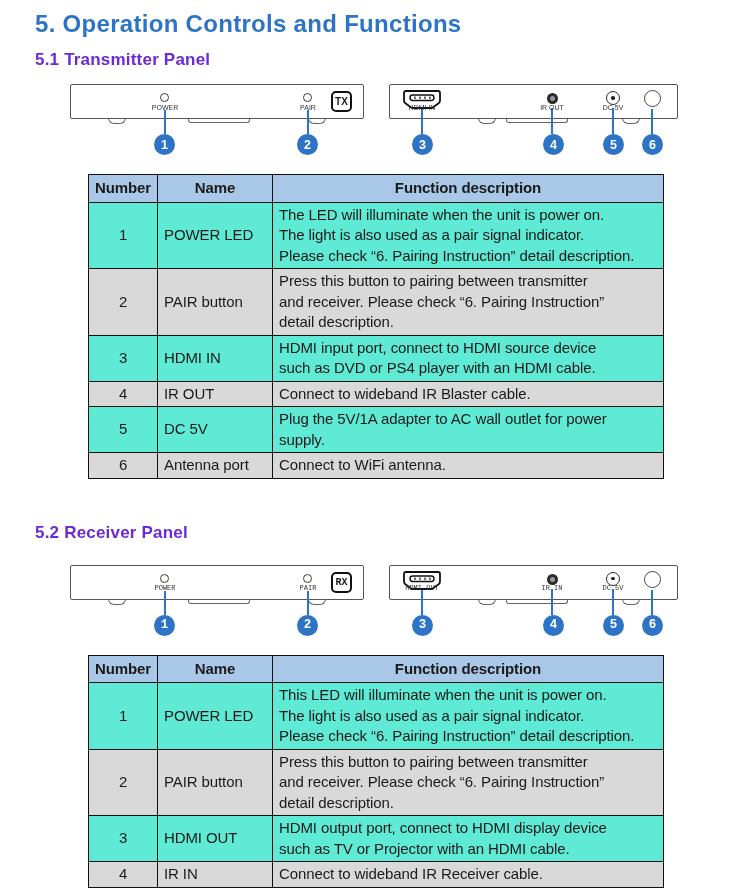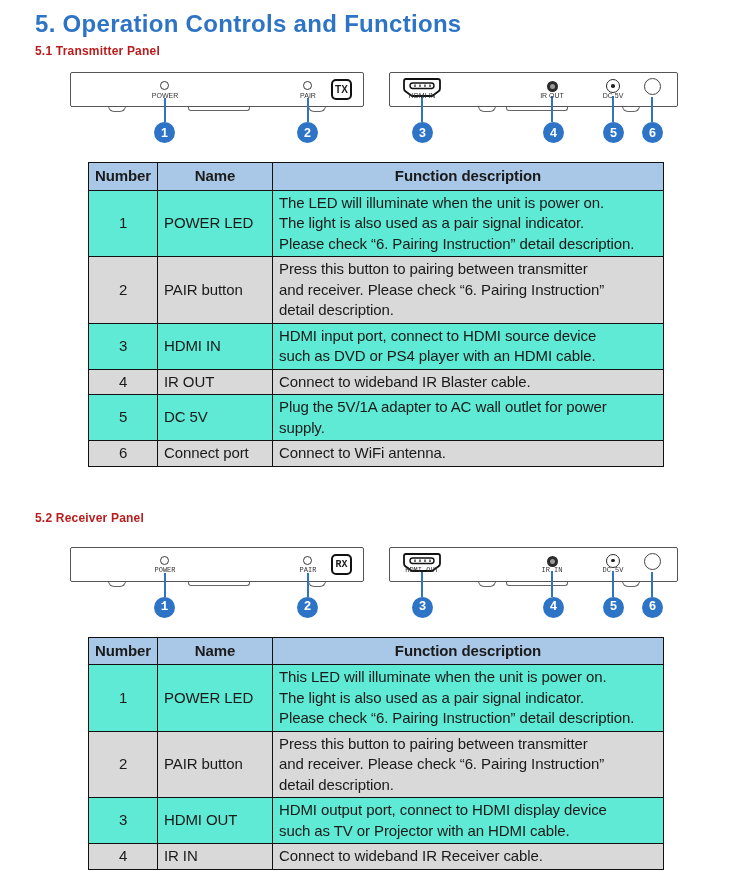--- a/index.html
+++ b/index.html
@@ -1,19 +1,19 @@
 <!DOCTYPE html>
 <html><head>
 <meta charset="utf-8">
 <style>
   html,body{margin:0;padding:0;background:#fff;}
   .page{position:relative;width:746px;height:888px;background:#fff;overflow:hidden;
         font-family:"Liberation Sans",sans-serif;color:#1a1a1a;}
   h1.doc-title{margin:10px 0 0 35px;font-size:24px;font-weight:bold;color:#2e74c6;letter-spacing:.3px;}
-  h2.sec-h{margin:6px 0 0 35px;font-size:12px;font-weight:bold;color:#b91c1c;letter-spacing:.2px;}
+  h2.sec-h{margin:12px 0 0 35px;font-size:17px;font-weight:bold;color:#6d28d9;letter-spacing:.2px;}
   .sec2 h2.sec-h{margin-top:44px;}
   
   .diagram{position:relative;height:84px;margin-top:12px;}
   .sec2 .diagram{margin-top:20px;font-family:Liberation Mono, monospace;}
   .box{position:absolute;top:2px;height:35px;background:#fff;border:1.5px solid #555;border-radius:2px;box-sizing:border-box;z-index:1;}
   .box.front{left:70px;width:294px;}
   .box.rear{left:389px;width:289px;}
   .foot{position:absolute;top:36px;width:16px;height:5px;background:#fff;border:1.2px solid #666;border-top:none;border-radius:0 0 8px 8px;z-index:0;}
   .handle{position:absolute;top:36px;width:60px;height:4px;background:#fff;border:1px solid #666;border-top:none;border-radius:0 0 3px 3px;z-index:0;}
   .led{position:absolute;top:11px;width:9px;height:9px;border:1.5px solid #3a3a3a;border-radius:50%;background:#fff;box-sizing:border-box;z-index:3;}
@@ -134,21 +134,21 @@
         <td class="desc">Connect to wideband IR Blaster cable.</td>
       </tr>
       <tr>
         <td class="num">5</td>
         <td>DC 5V</td>
         <td class="desc">Plug the 5V/1A adapter to AC wall outlet for power
 supply.</td>
       </tr>
       <tr class="gray">
         <td class="num">6</td>
-        <td>Connect port</td>
+        <td>Antenna port</td>
         <td class="desc">Connect to WiFi antenna.</td>
       </tr>
     </tbody>
       </table>
   </section>
 
   <section class="sec2">
     <h2 class="sec-h">5.2 Receiver Panel</h2>
 
     <div class="diagram">

